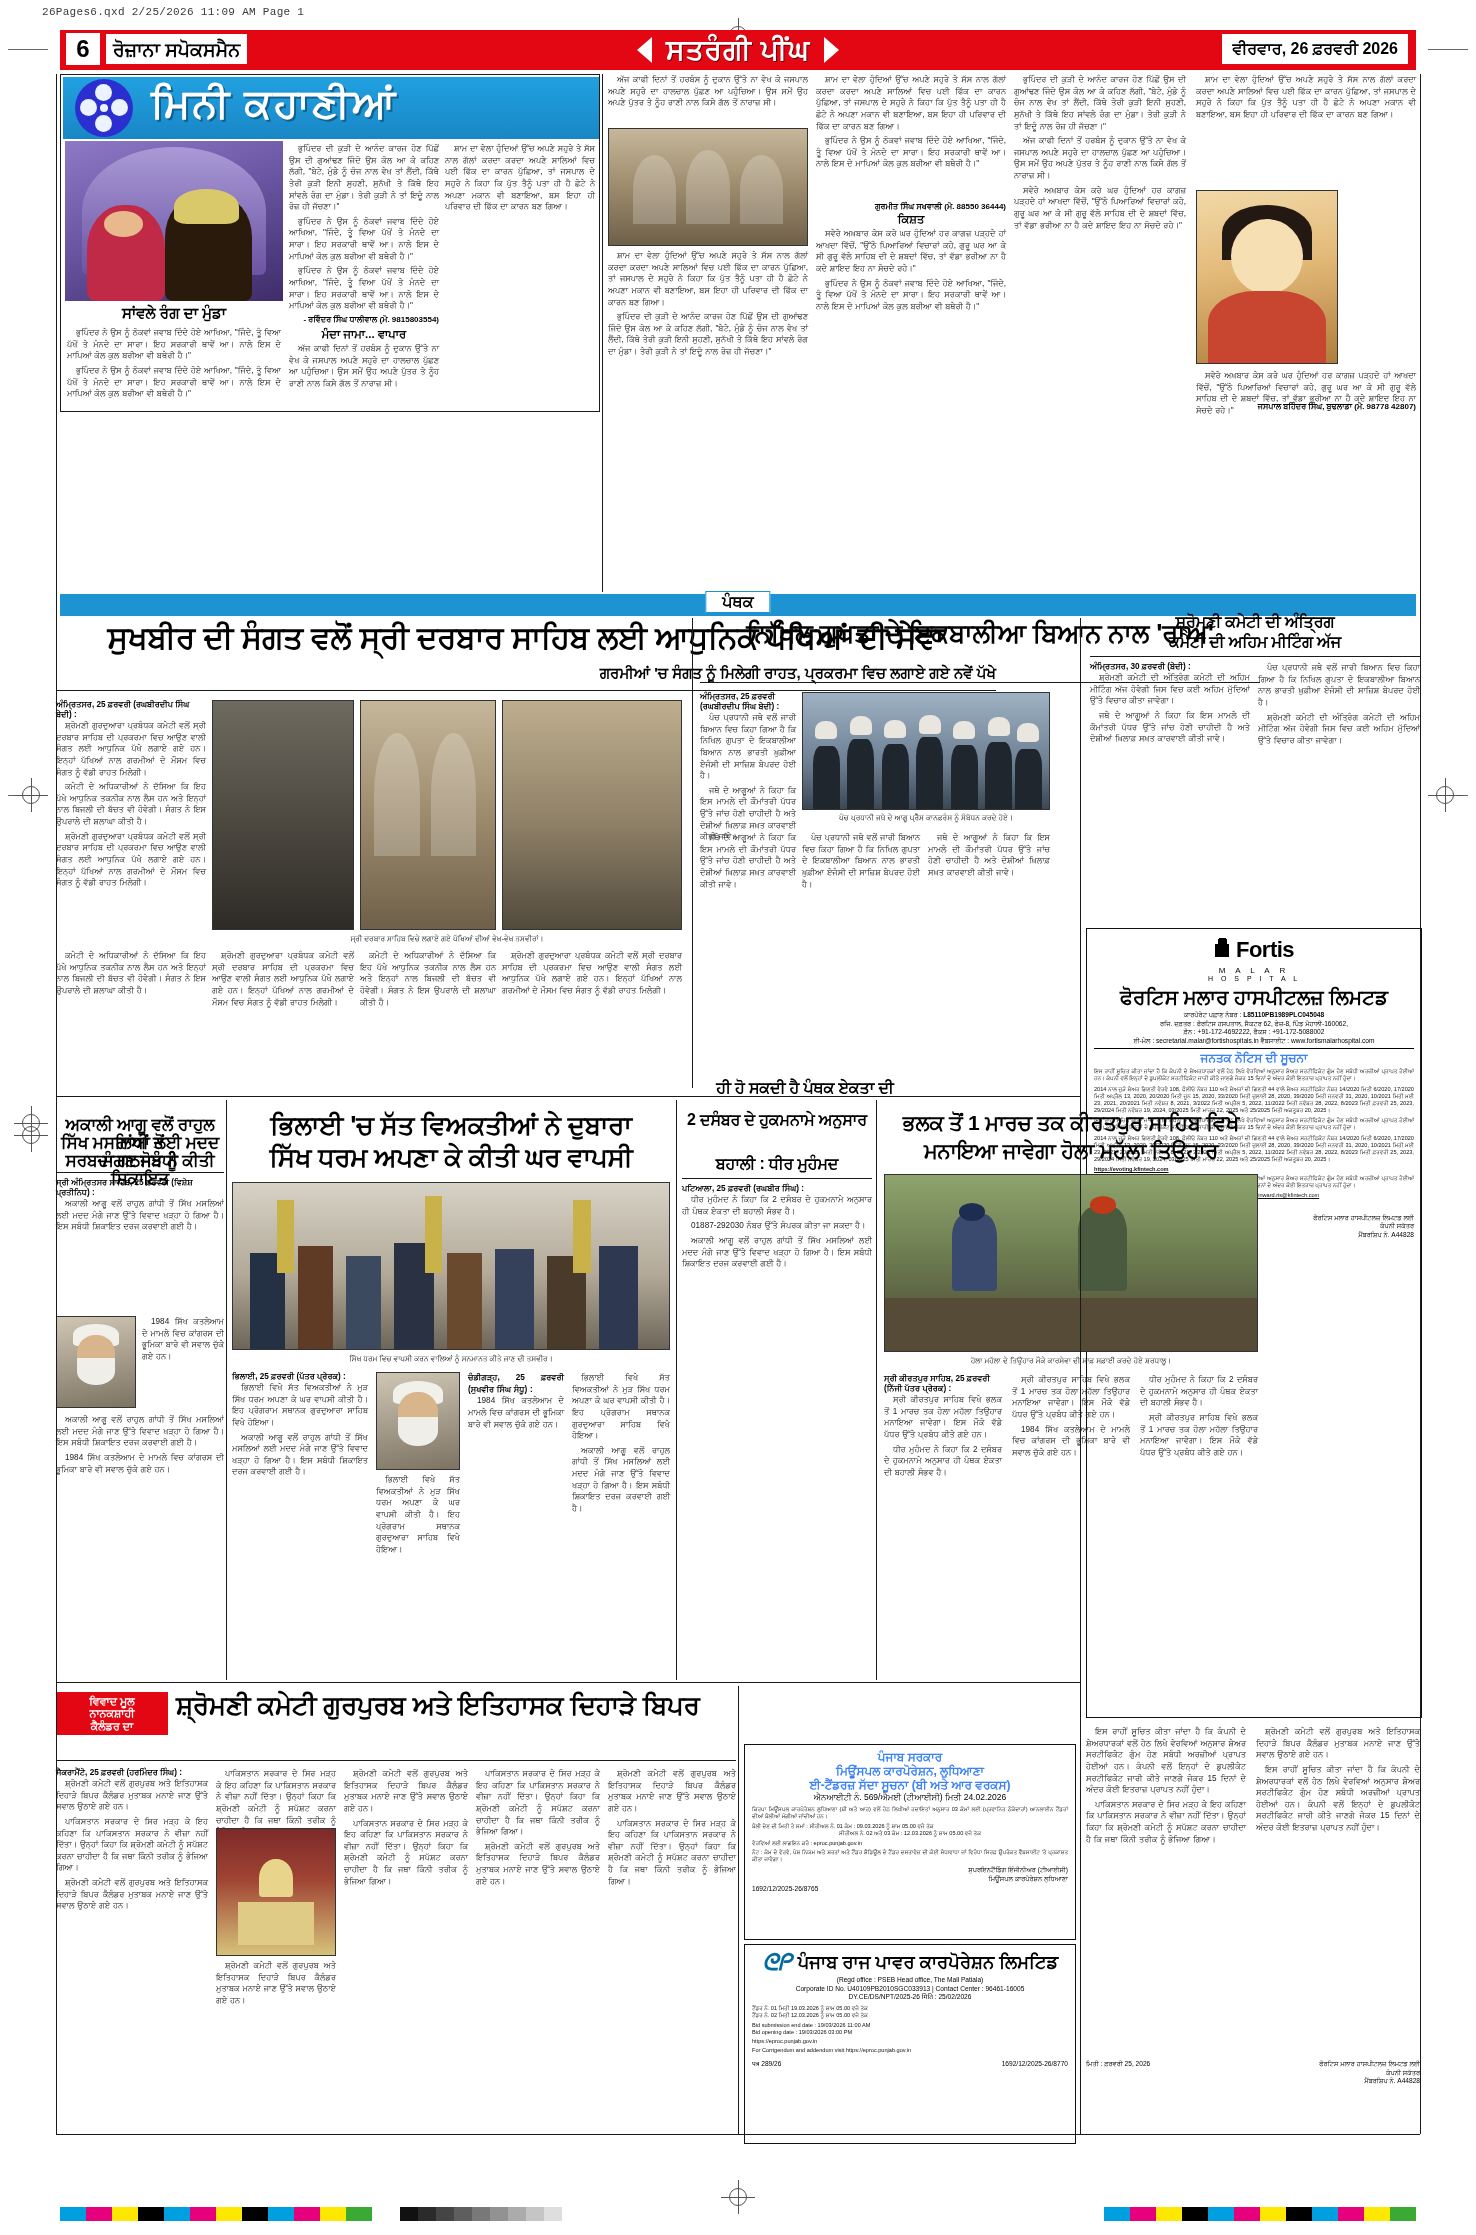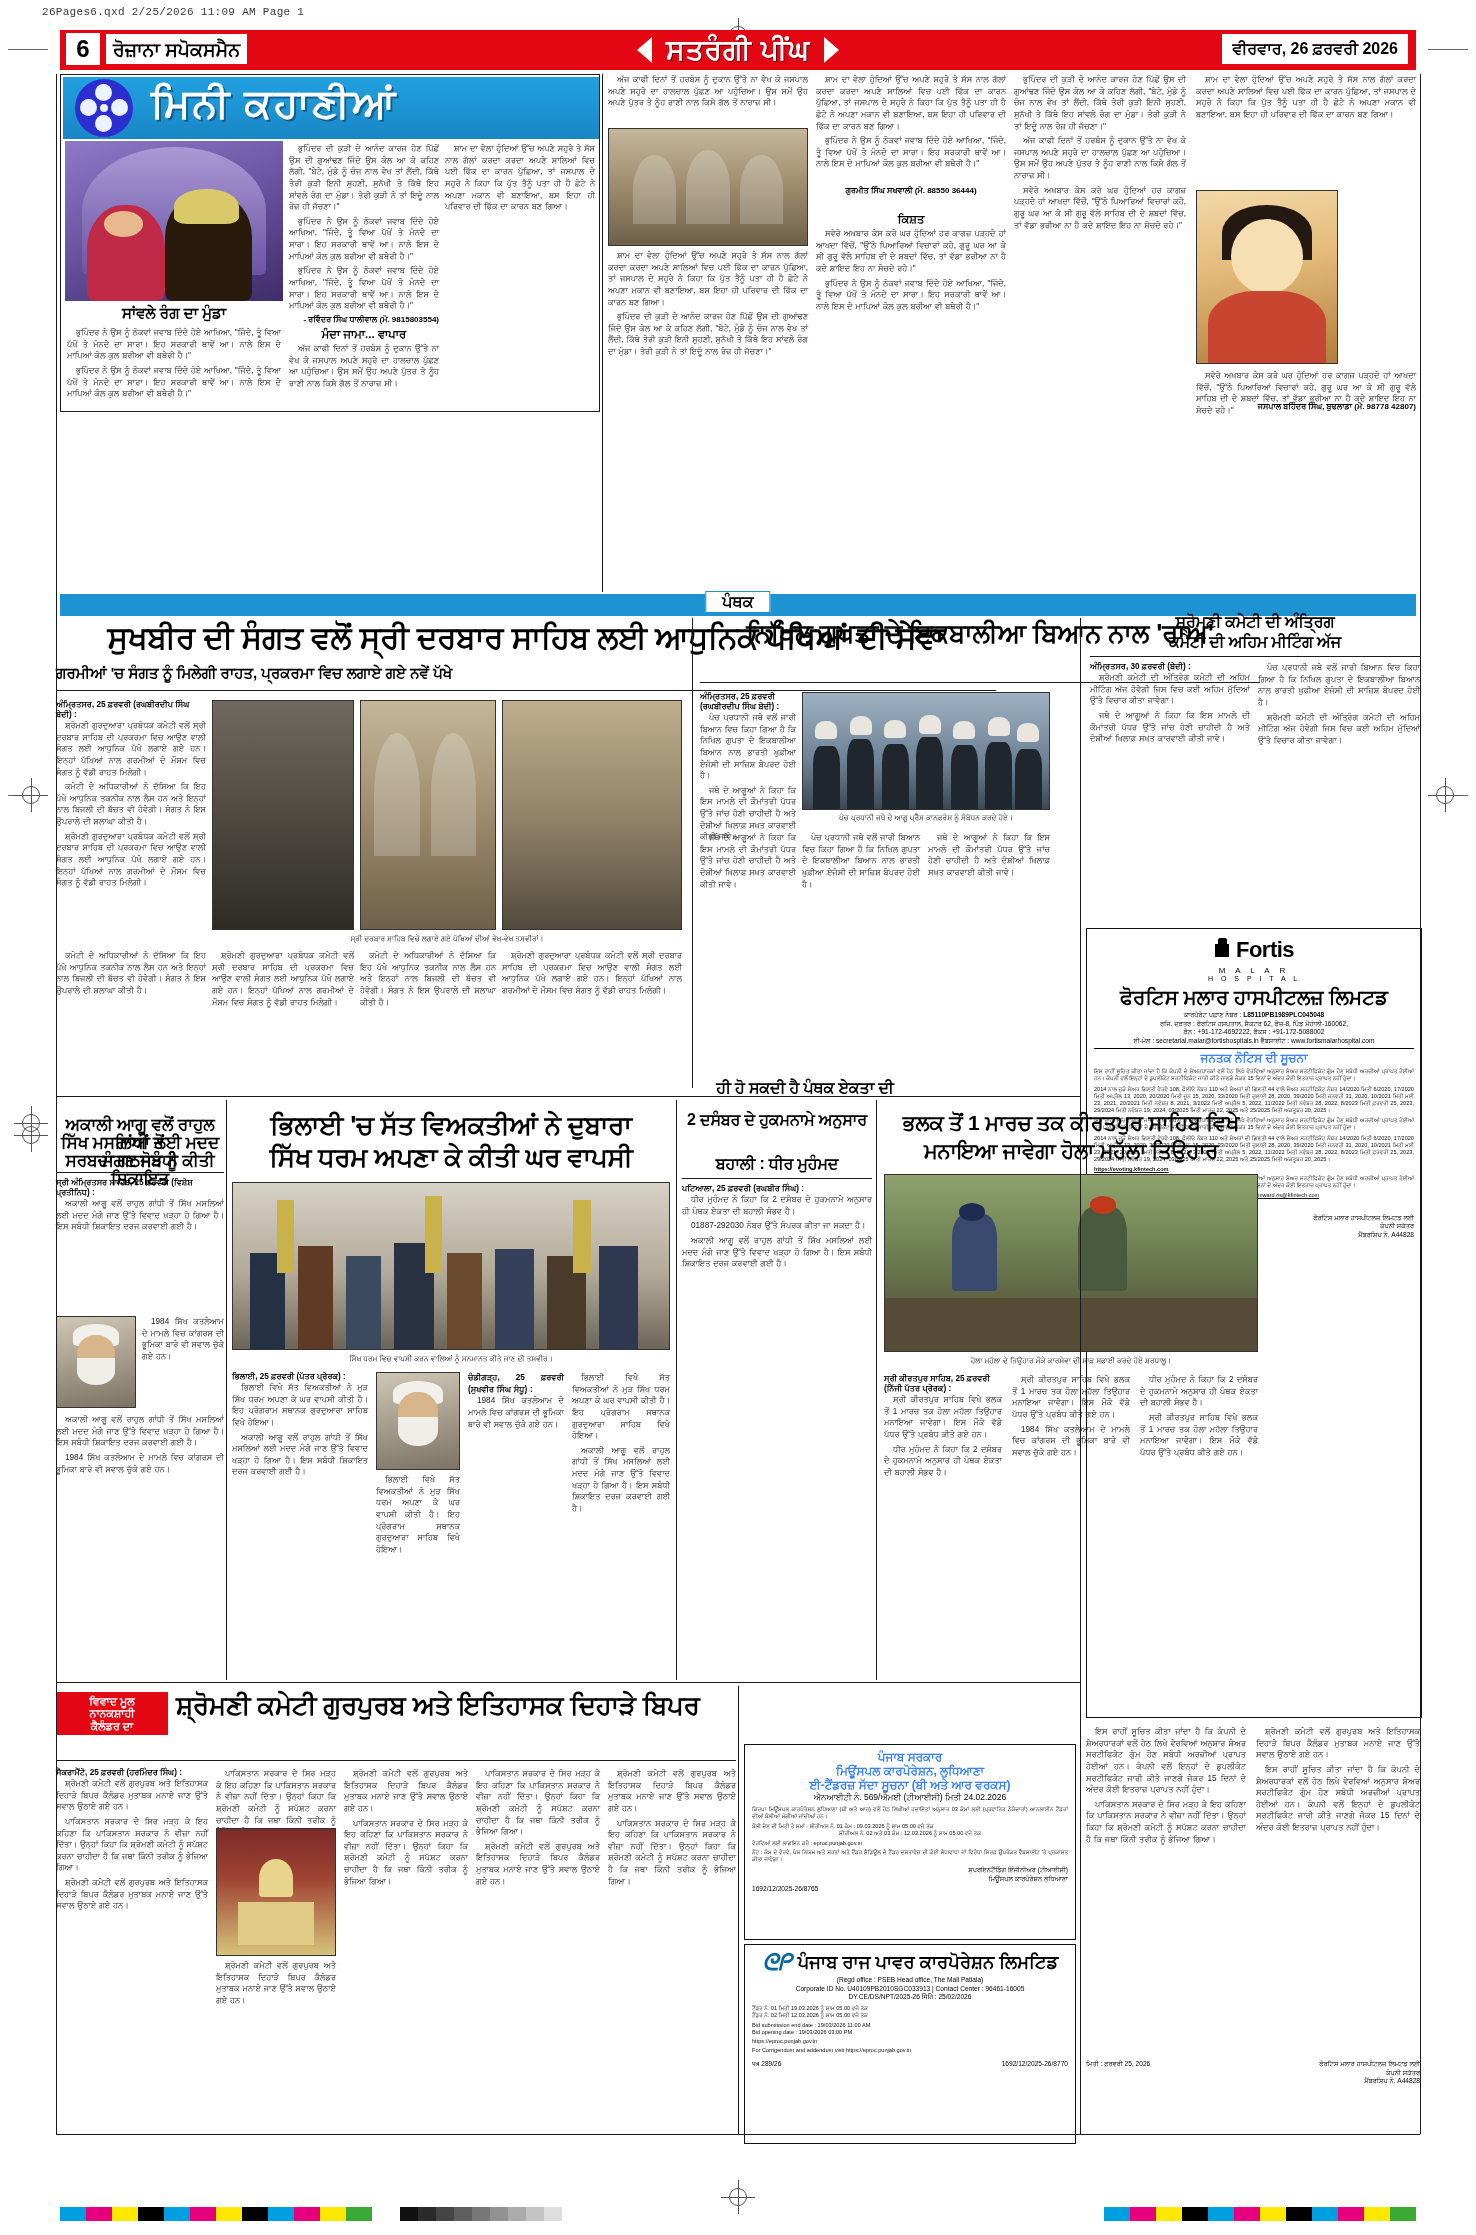--- a/index.html
+++ b/index.html
@@ -170,21 +170,21 @@
 
   .headline {
     font-weight: bold; color: #000; text-align: center; line-height: 1.06;
     letter-spacing: -0.2px;
   }
   .h-xl { font-size: 31px; }
   .h-lg { font-size: 26px; }
   .h-md { font-size: 21px; }
   .h-sm { font-size: 16px; }
   .h-xs { font-size: 17px; }
-  .subdeck { font-size: 15px; font-weight: bold; text-align: left; color:#000; }
+  .subdeck { font-size: 15px; font-weight: bold; text-align: right; color:#000; }
 
   .dateline { font-size: 8.2px; font-weight: bold; color: #000; }
 
   
   .kicker {
     background: #e30613; color: #fff; font-size: 11px; font-weight: bold;
     text-align: center; padding: 3px 4px; line-height: 1.12;
   }
 
   
@@ -314,21 +314,21 @@
   </div>
   <div style="position:absolute; left:608px; top:250px; width:200px;" class="col-text fuzz">
     <p>ਸ਼ਾਮ ਦਾ ਵੇਲਾ ਹੁੰਦਿਆਂ ਉੱਚ ਅਪਣੇ ਸਹੁਰੇ ਤੇ ਸੱਸ ਨਾਲ ਗੱਲਾਂ ਕਰਦਾ ਕਰਦਾ ਅਪਣੇ ਸਾਲਿਆਂ ਵਿਚ ਪਈ ਫਿੱਕ ਦਾ ਕਾਰਨ ਪੁੱਛਿਆ, ਤਾਂ ਜਸਪਾਲ ਦੇ ਸਹੁਰੇ ਨੇ ਕਿਹਾ ਕਿ ਪੁੱਤ ਤੈਨੂੰ ਪਤਾ ਹੀ ਹੈ ਛੋਟੇ ਨੇ ਅਪਣਾ ਮਕਾਨ ਵੀ ਬਣਾਇਆ, ਬਸ ਇਹਾ ਹੀ ਪਰਿਵਾਰ ਦੀ ਫਿੱਕ ਦਾ ਕਾਰਨ ਬਣ ਗਿਆ।</p>
     <p>ਭੁਪਿੰਦਰ ਦੀ ਕੁੜੀ ਦੇ ਆਨੰਦ ਕਾਰਜ ਹੋਣ ਪਿੱਛੋਂ ਉਸ ਦੀ ਗੁਆਂਢਣ ਜਿੰਦੋ ਉਸ ਕੋਲ ਆ ਕੇ ਕਹਿਣ ਲੱਗੀ, "ਬੇਟੇ, ਮੁੰਡੇ ਨੂੰ ਚੰਜ ਨਾਲ ਵੇਖ ਤਾਂ ਲੈਂਦੀ, ਕਿੱਥੇ ਤੇਰੀ ਕੁੜੀ ਇਨੀ ਸੁਹਣੀ, ਸੁਨੱਖੀ ਤੇ ਕਿੱਥੇ ਇਹ ਸਾਂਵਲੇ ਰੰਗ ਦਾ ਮੁੰਡਾ। ਤੇਰੀ ਕੁੜੀ ਨੇ ਤਾਂ ਇਦੂੰ ਨਾਲ ਰੋਜ਼ ਹੀ ਜੱਚਣਾ।"</p>
   </div>
 
   <div style="position:absolute; left:816px; top:74px; width:190px;" class="col-text fuzz">
     <p>ਸ਼ਾਮ ਦਾ ਵੇਲਾ ਹੁੰਦਿਆਂ ਉੱਚ ਅਪਣੇ ਸਹੁਰੇ ਤੇ ਸੱਸ ਨਾਲ ਗੱਲਾਂ ਕਰਦਾ ਕਰਦਾ ਅਪਣੇ ਸਾਲਿਆਂ ਵਿਚ ਪਈ ਫਿੱਕ ਦਾ ਕਾਰਨ ਪੁੱਛਿਆ, ਤਾਂ ਜਸਪਾਲ ਦੇ ਸਹੁਰੇ ਨੇ ਕਿਹਾ ਕਿ ਪੁੱਤ ਤੈਨੂੰ ਪਤਾ ਹੀ ਹੈ ਛੋਟੇ ਨੇ ਅਪਣਾ ਮਕਾਨ ਵੀ ਬਣਾਇਆ, ਬਸ ਇਹਾ ਹੀ ਪਰਿਵਾਰ ਦੀ ਫਿੱਕ ਦਾ ਕਾਰਨ ਬਣ ਗਿਆ।</p>
     <p>ਭੁਪਿੰਦਰ ਨੇ ਉਸ ਨੂੰ ਠੋਕਵਾਂ ਜਵਾਬ ਦਿੰਦੇ ਹੋਏ ਆਖਿਆ, "ਜਿੰਦੇ, ਤੂੰ ਵਿਆ ਪੱਖੋਂ ਤੇ ਮੰਨਦੇ ਦਾ ਸਾਰਾ। ਇਹ ਸਰਕਾਰੀ ਥਾਵੇਂ ਆ। ਨਾਲੇ ਇਸ ਦੇ ਮਾਪਿਆਂ ਕੋਲ ਕੁਲ ਬਰੀਆ ਵੀ ਬਥੇਰੀ ਹੈ।"</p>
   </div>
-  <div style="position:absolute; left:816px; top:184px; width:190px; text-align:center;" class="byline">ਗੁਰਮੀਤ ਸਿੰਘ ਸਖਵਾਲੀ (ਮੋ. 88550 36444)</div>
+  <div style="position:absolute; left:816px; top:200px; width:190px; text-align:right;" class="byline">ਗੁਰਮੀਤ ਸਿੰਘ ਸਖਵਾਲੀ (ਮੋ. 88550 36444)</div>
   <div style="position:absolute; left:816px; top:210px; width:190px;" class="subhead-center">ਕਿਸ਼ਤ</div>
   <div style="position:absolute; left:816px; top:228px; width:190px;" class="col-text fuzz">
     <p>ਸਵੇਰੇ ਅਖ਼ਬਾਰ ਕੇਸ ਕਰੇ ਘਰ ਹੁੰਦਿਆਂ ਹਰ ਕਾਗਜ਼ ਪੜ੍ਹਦੇ ਹਾਂ ਆਖਦਾ ਵਿੱਚੋਂ, "ਉੱਠੇ ਪਿਆਰਿਆਂ ਵਿਚਾਰਾਂ ਕਹੇ, ਗੁਰੂ ਘਰ ਆ ਕੇ ਸੀ ਗੁਰੂ ਵੱਲੇ ਸਾਹਿਬ ਦੀ ਦੇ ਸ਼ਬਦਾਂ ਵਿੱਚ, ਤਾਂ ਵੱਡਾ ਭਰੀਆ ਨਾ ਹੈ ਕਦੇ ਸ਼ਾਇਦ ਇਹ ਨਾ ਸੋਚਦੇ ਰਹੇ।"</p>
     <p>ਭੁਪਿੰਦਰ ਨੇ ਉਸ ਨੂੰ ਠੋਕਵਾਂ ਜਵਾਬ ਦਿੰਦੇ ਹੋਏ ਆਖਿਆ, "ਜਿੰਦੇ, ਤੂੰ ਵਿਆ ਪੱਖੋਂ ਤੇ ਮੰਨਦੇ ਦਾ ਸਾਰਾ। ਇਹ ਸਰਕਾਰੀ ਥਾਵੇਂ ਆ। ਨਾਲੇ ਇਸ ਦੇ ਮਾਪਿਆਂ ਕੋਲ ਕੁਲ ਬਰੀਆ ਵੀ ਬਥੇਰੀ ਹੈ।"</p>
   </div>
 
   <div style="position:absolute; left:1014px; top:74px; width:172px;" class="col-text fuzz">
     <p>ਭੁਪਿੰਦਰ ਦੀ ਕੁੜੀ ਦੇ ਆਨੰਦ ਕਾਰਜ ਹੋਣ ਪਿੱਛੋਂ ਉਸ ਦੀ ਗੁਆਂਢਣ ਜਿੰਦੋ ਉਸ ਕੋਲ ਆ ਕੇ ਕਹਿਣ ਲੱਗੀ, "ਬੇਟੇ, ਮੁੰਡੇ ਨੂੰ ਚੰਜ ਨਾਲ ਵੇਖ ਤਾਂ ਲੈਂਦੀ, ਕਿੱਥੇ ਤੇਰੀ ਕੁੜੀ ਇਨੀ ਸੁਹਣੀ, ਸੁਨੱਖੀ ਤੇ ਕਿੱਥੇ ਇਹ ਸਾਂਵਲੇ ਰੰਗ ਦਾ ਮੁੰਡਾ। ਤੇਰੀ ਕੁੜੀ ਨੇ ਤਾਂ ਇਦੂੰ ਨਾਲ ਰੋਜ਼ ਹੀ ਜੱਚਣਾ।"</p>
     <p>ਅੱਜ ਕਾਫੀ ਦਿਨਾਂ ਤੋਂ ਹਰਬੰਸ ਨੂੰ ਦੁਕਾਨ ਉੱਤੇ ਨਾ ਵੇਖ ਕੇ ਜਸਪਾਲ ਅਪਣੇ ਸਹੁਰੇ ਦਾ ਹਾਲਚਾਲ ਪੁੱਛਣ ਆ ਪਹੁੰਚਿਆ। ਉਸ ਸਮੇਂ ਉਹ ਅਪਣੇ ਪੁੱਤਰ ਤੇ ਨੂੰਹ ਰਾਣੀ ਨਾਲ ਕਿਸੇ ਗੱਲ ਤੋਂ ਨਾਰਾਜ਼ ਸੀ।</p>
     <p>ਸਵੇਰੇ ਅਖ਼ਬਾਰ ਕੇਸ ਕਰੇ ਘਰ ਹੁੰਦਿਆਂ ਹਰ ਕਾਗਜ਼ ਪੜ੍ਹਦੇ ਹਾਂ ਆਖਦਾ ਵਿੱਚੋਂ, "ਉੱਠੇ ਪਿਆਰਿਆਂ ਵਿਚਾਰਾਂ ਕਹੇ, ਗੁਰੂ ਘਰ ਆ ਕੇ ਸੀ ਗੁਰੂ ਵੱਲੇ ਸਾਹਿਬ ਦੀ ਦੇ ਸ਼ਬਦਾਂ ਵਿੱਚ, ਤਾਂ ਵੱਡਾ ਭਰੀਆ ਨਾ ਹੈ ਕਦੇ ਸ਼ਾਇਦ ਇਹ ਨਾ ਸੋਚਦੇ ਰਹੇ।"</p>

